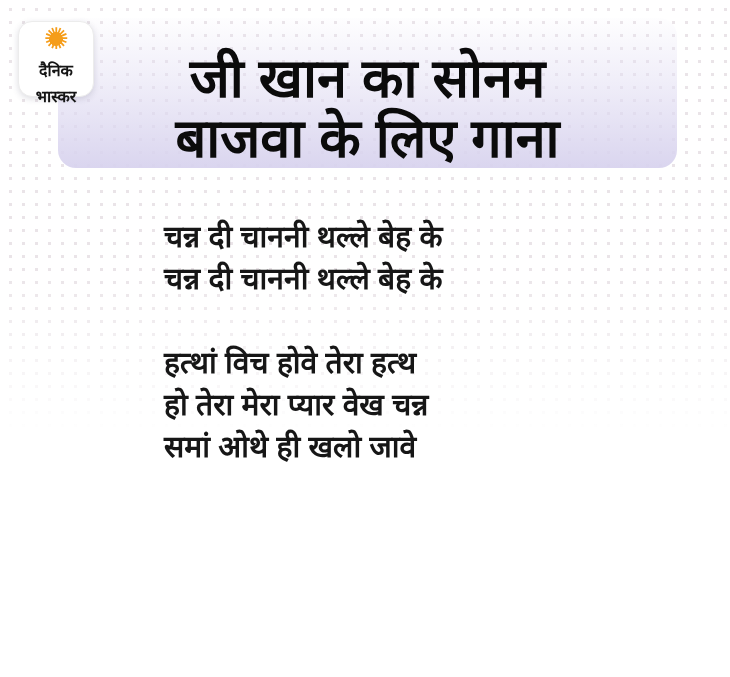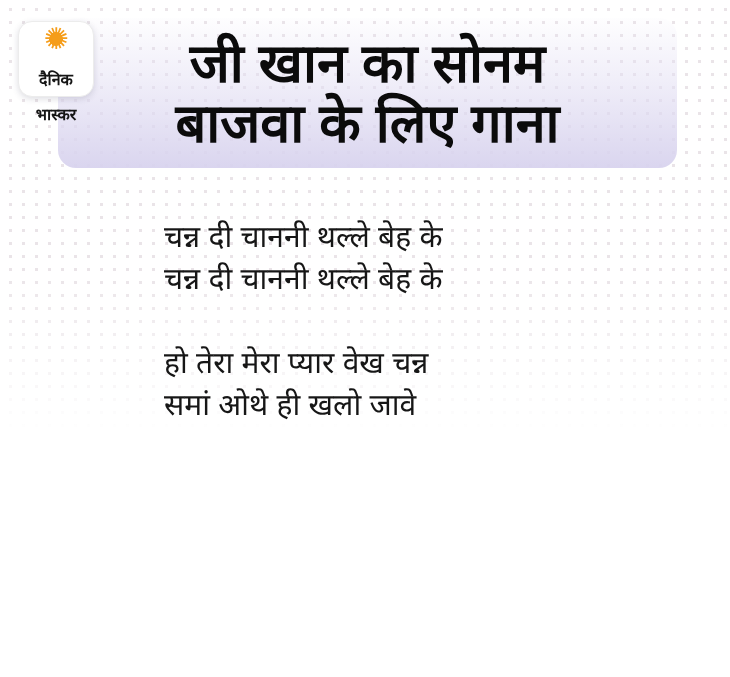--- a/index.html
+++ b/index.html
@@ -22,21 +22,21 @@
   .bg-fade{
     position:absolute;inset:0;z-index:1;
     background:linear-gradient(180deg,rgba(255,255,255,0) 0%,rgba(255,255,255,0) 40%,#ffffff 64%,#ffffff 100%);
   }
   
   .title-box{
     position:absolute;z-index:2;
     left:58px;top:18px;width:619px;height:150px;
     border-radius:18px;
     background:linear-gradient(180deg,rgba(230,226,245,0.05) 0%,rgba(226,222,243,0.55) 45%,rgba(216,211,238,0.95) 100%);
-    display:flex;flex-direction:column;justify-content:center;align-items:center;
+    display:flex;flex-direction:column;justify-content:flex-end;align-items:center;
     text-align:center;
   }
   .title-line{
     font-size:54px;
     line-height:60px;
     font-weight:800;
     color:#0b0b0b;
     letter-spacing:0px;
     white-space:nowrap;
   }
@@ -59,34 +59,34 @@
     font-size:30px;line-height:30px;
     background:radial-gradient(circle,#F59D1A 0 31%,rgba(255,255,255,0) 33%);
   }
   .logo-name{
     font-weight:800;
     font-size:16px;
     line-height:18px;
     color:#151515;
     text-align:center;
     letter-spacing:0px;
-    margin-top:17px;
+    margin-top:8px;
     white-space:nowrap;
   }
   
   .lyrics{
     position:absolute;z-index:2;
     left:164px;top:216px;right:20px;
   }
   .stanza{margin:0 0 42px 0;padding:0;}
   .stanza:last-child{margin-bottom:0;}
   .lyric-line{
     font-size:30px;
     line-height:42px;
-    font-weight:400;
+    font-weight:700;
     color:#161616;
     white-space:nowrap;
   }
 </style>
 </head>
 <body>
 
 <div class="bg-dots"></div>
 <div class="bg-fade"></div>
 
@@ -100,16 +100,17 @@
   <span class="logo-name">दैनिक</span>
   <span class="logo-name">भास्कर</span>
 </div>
 
 <div class="lyrics">
   <div class="stanza">
     <div class="lyric-line">चन्न दी चाननी थल्ले बेह के</div>
     <div class="lyric-line">चन्न दी चाननी थल्ले बेह के</div>
   </div>
   <div class="stanza">
+    <div class="lyric-line">हत्थां विच होवे तेरा हत्थ</div>
     <div class="lyric-line">हो तेरा मेरा प्यार वेख चन्न</div>
     <div class="lyric-line">समां ओथे ही खलो जावे</div>
   </div>
 </div>
 
 </body></html>

